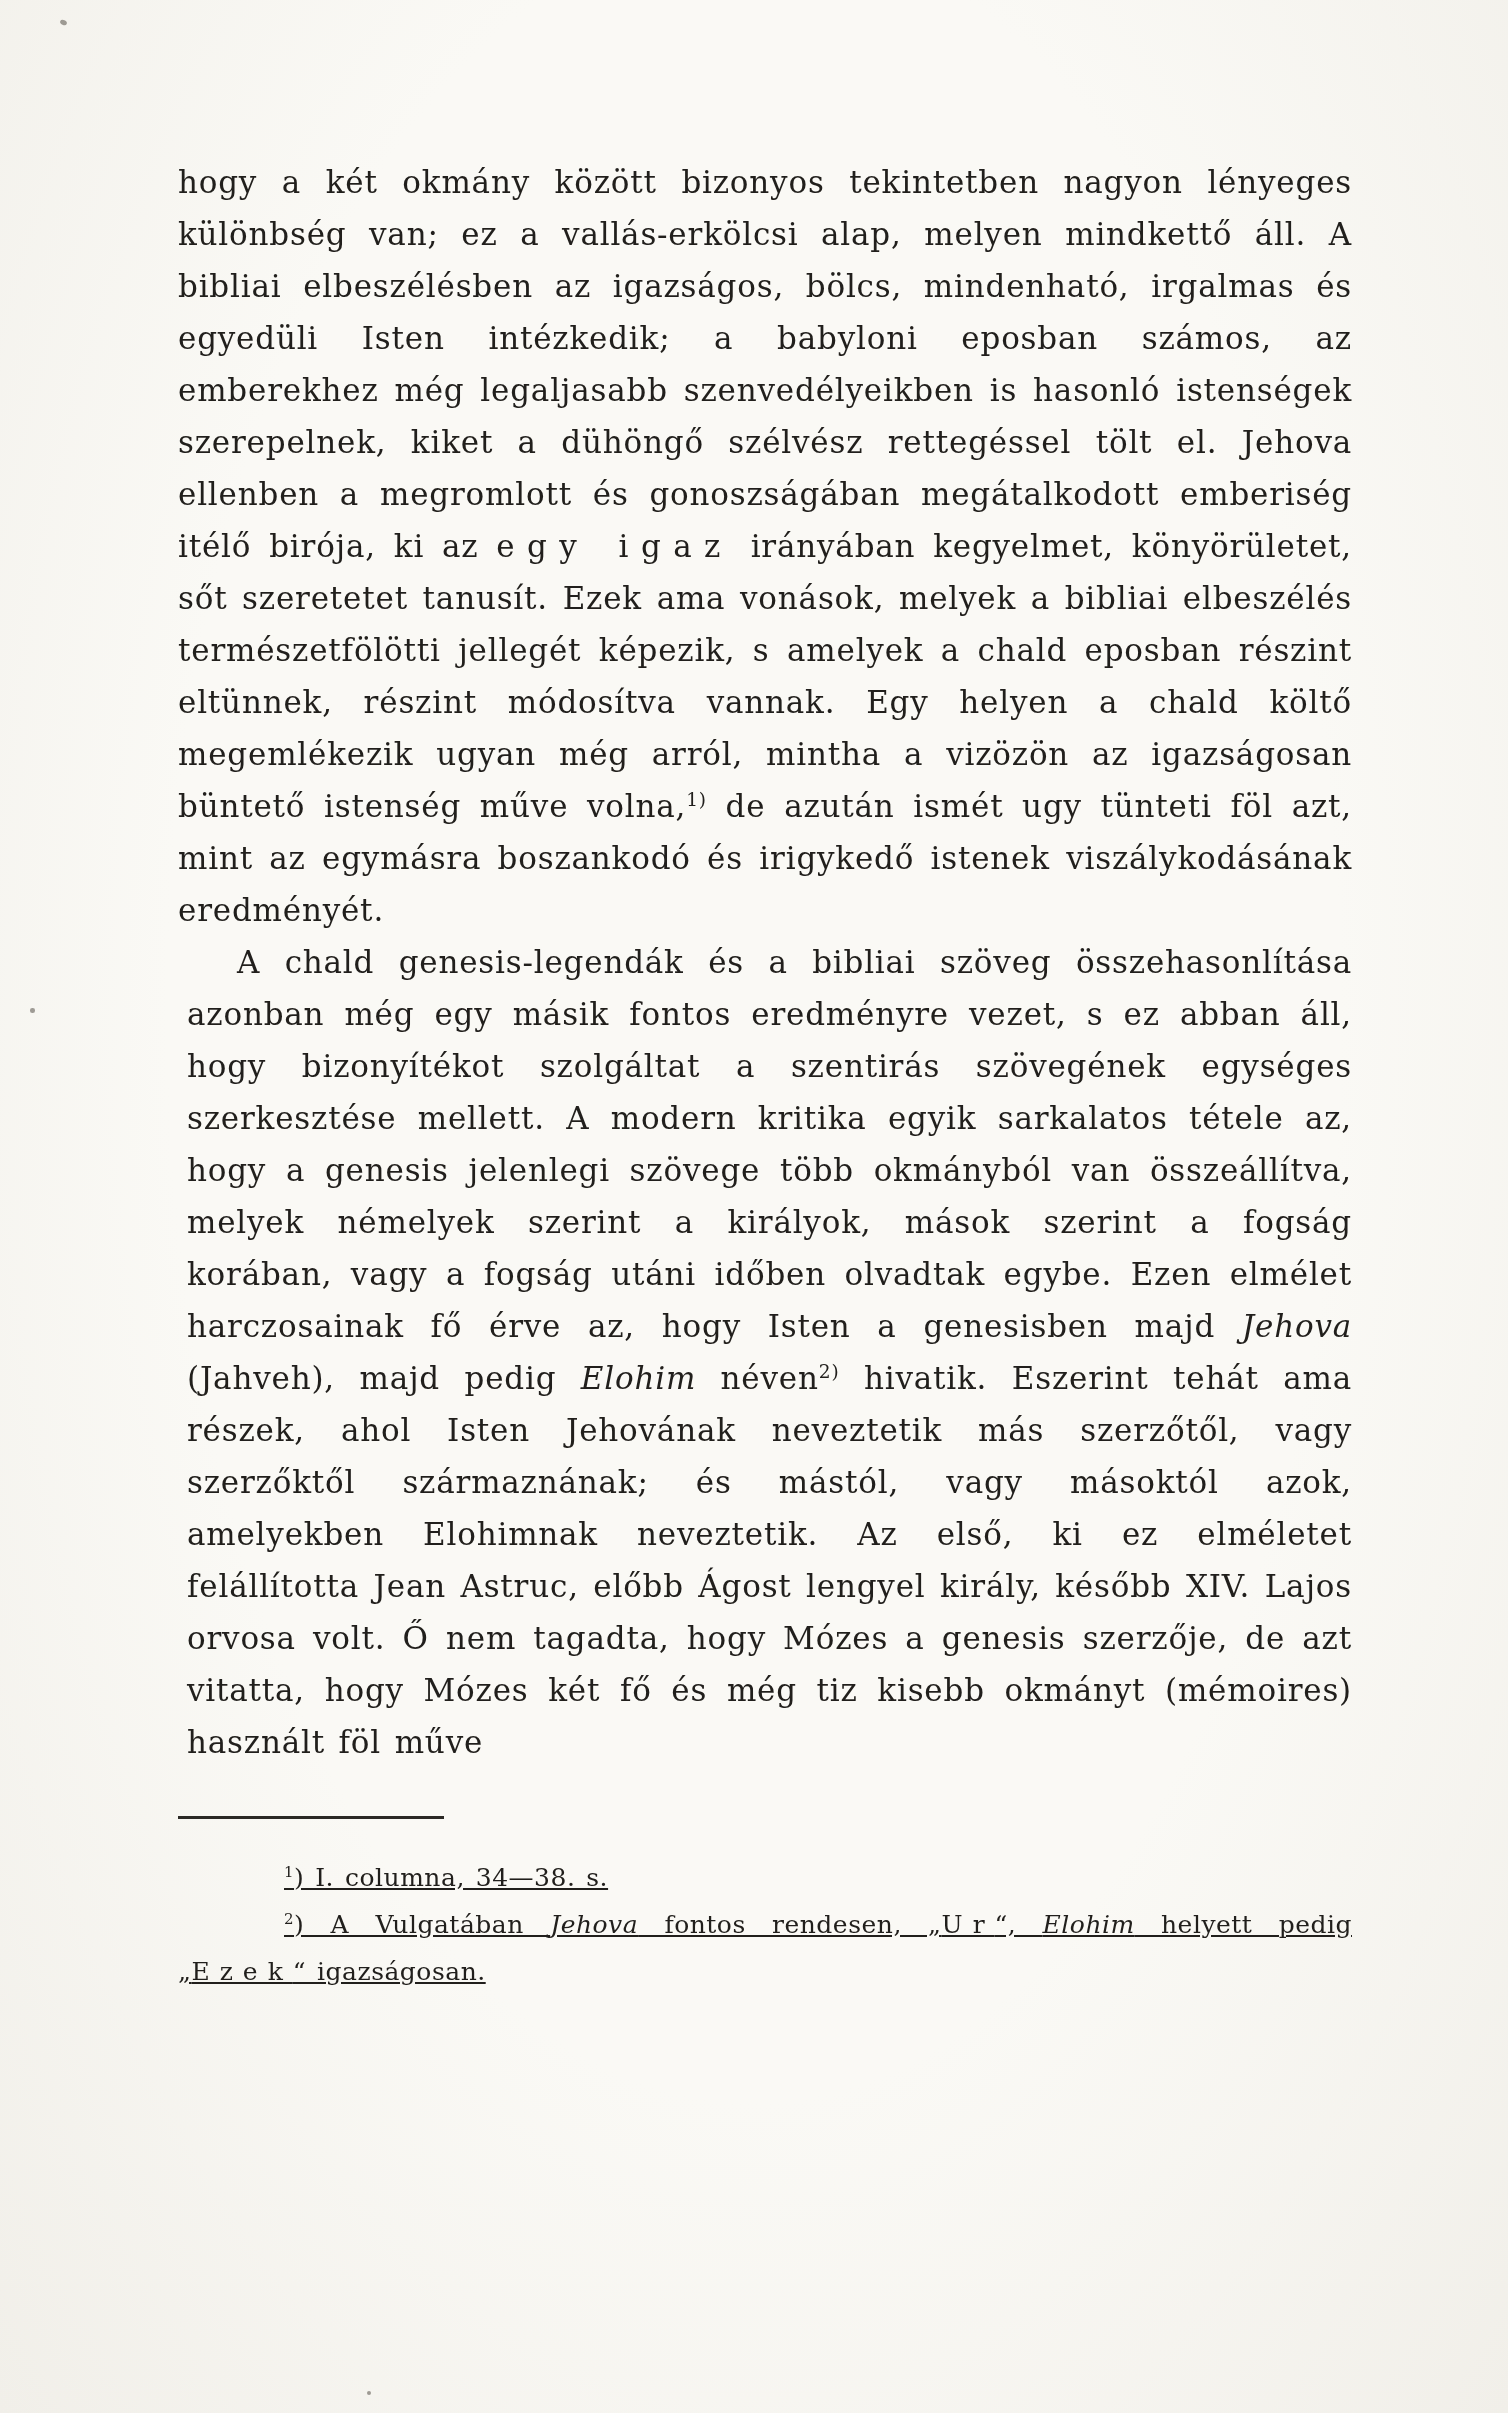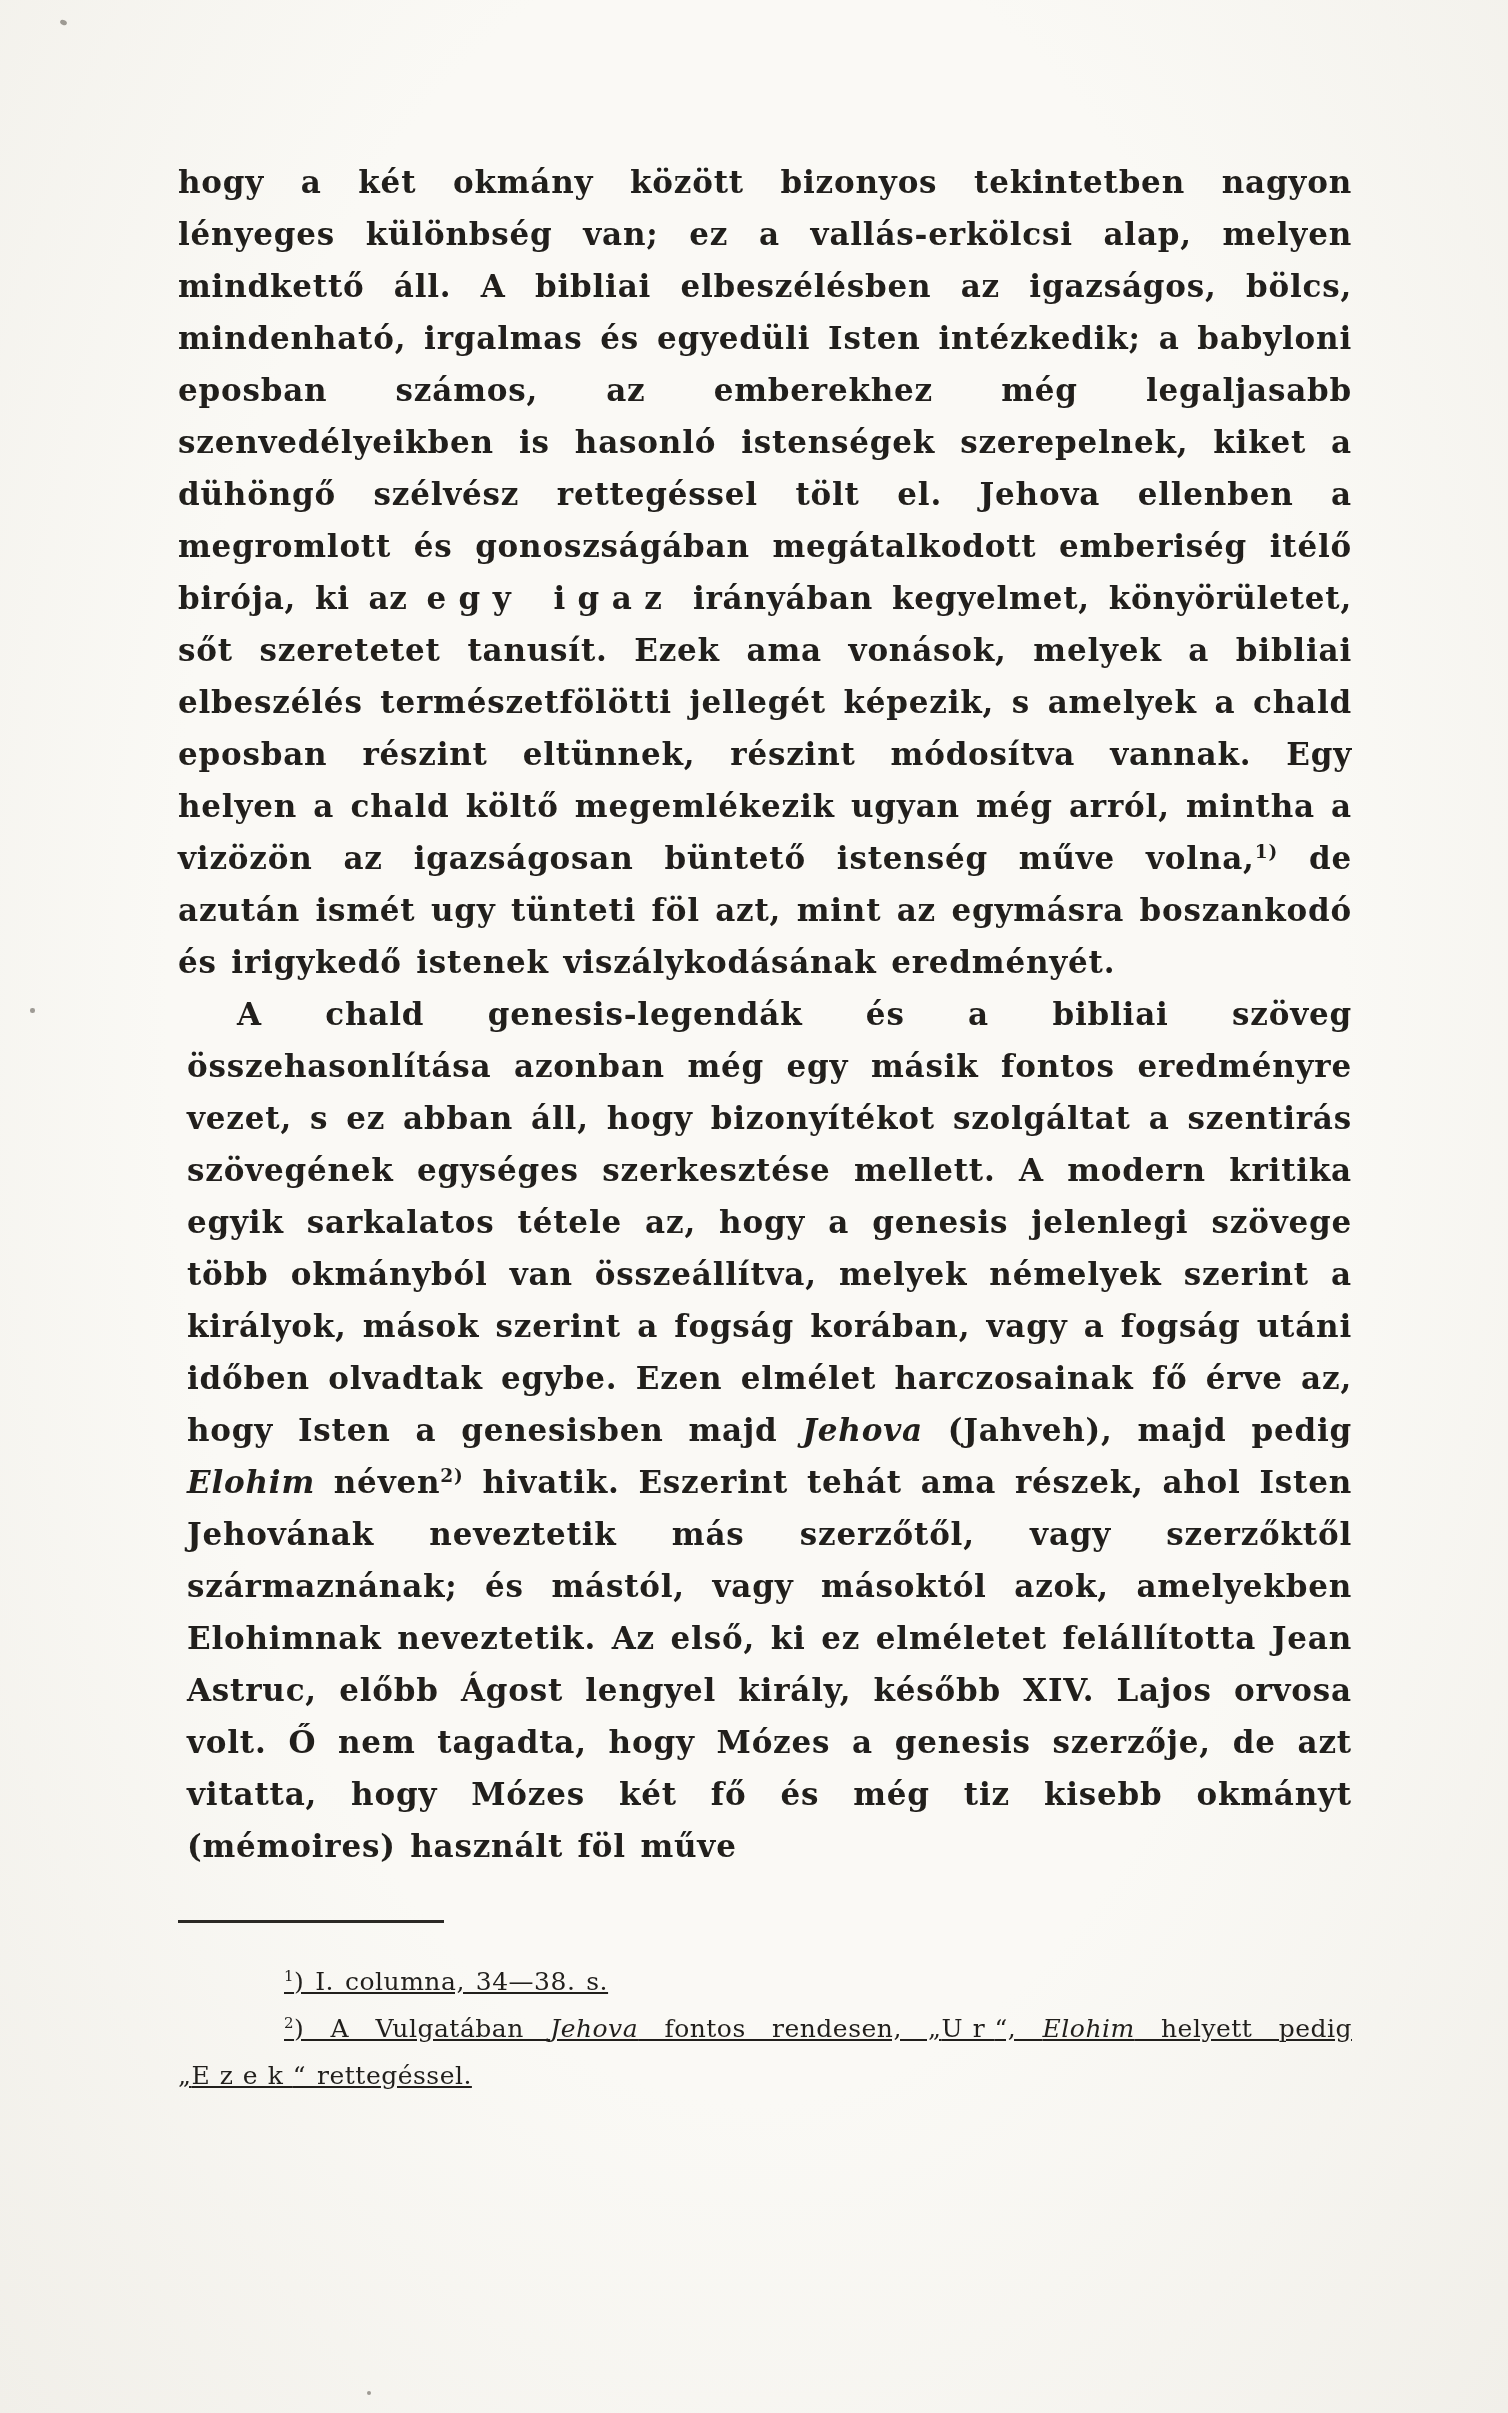--- a/index.html
+++ b/index.html
@@ -30,21 +30,20 @@
     margin-bottom: 63px;
     color: #26231f;
   }
   .body-text p.body-par {
     margin: 0;
     font-size: 31px;
     line-height: 52px;
     text-align: justify;
     letter-spacing: 0.8px;
     word-spacing: 3px;
-    font-weight: bold;
   }
   .body-text p.body-par.indent {
     text-indent: 50px;
     margin-left: 9px;
   }
   .it { font-style: italic; }
   .spaced { letter-spacing: 0.40em; }
   .sup {
     vertical-align: super;
     font-size: 0.60em;
@@ -84,20 +83,20 @@
 
   <div class="body-text">
       <p class="body-par"><span>hogy a két okmány között bizonyos tekintetben nagyon lényeges különbség van; ez a vallás-erkölcsi alap, melyen mindkettő áll. A bibliai elbeszélésben az igazságos, bölcs, mindenható, irgalmas és egyedüli Isten intézkedik; a babyloni eposban számos, az emberekhez még legaljasabb szenvedélyeikben is hasonló istenségek szerepelnek, kiket a dühöngő szélvész rettegéssel tölt el. Jehova ellenben a megromlott és gonoszságában megátalkodott emberiség itélő birója, ki az </span><span class="spaced">egy igaz</span><span> irányában kegyelmet, könyörületet, sőt szeretetet tanusít. Ezek ama vonások, melyek a bibliai elbeszélés természetfölötti jellegét képezik, s amelyek a chald eposban részint eltünnek, részint módosítva vannak. Egy helyen a chald költő megemlékezik ugyan még arról, mintha a vizözön az igazságosan büntető istenség műve volna,</span><span class="sup">1)</span><span> de azután ismét ugy tünteti föl azt, mint az egymásra boszankodó és irigykedő istenek viszálykodásának eredményét.</span></p>
       <p class="body-par indent"><span>A chald genesis-legendák és a bibliai szöveg összehasonlítása azonban még egy másik fontos eredményre vezet, s ez abban áll, hogy bizonyítékot szolgáltat a szentirás szövegének egységes szerkesztése mellett. A modern kritika egyik sarkalatos tétele az, hogy a genesis jelenlegi szövege több okmányból van összeállítva, melyek némelyek szerint a királyok, mások szerint a fogság korában, vagy a fogság utáni időben olvadtak egybe. Ezen elmélet harczosainak fő érve az, hogy Isten a genesisben majd </span><span class="it">Jehova</span><span> (Jahveh), majd pedig </span><span class="it">Elohim</span><span> néven</span><span class="sup">2)</span><span> hivatik. Eszerint tehát ama részek, ahol Isten Jehovának neveztetik más szerzőtől, vagy szerzőktől származnának; és mástól, vagy másoktól azok, amelyekben Elohimnak neveztetik. Az első, ki ez elméletet felállította Jean Astruc, előbb Ágost lengyel király, később XIV. Lajos orvosa volt. Ő nem tagadta, hogy Mózes a genesis szerzője, de azt vitatta, hogy Mózes két fő és még tiz kisebb okmányt (mémoires) használt föl műve</span></p>
     </div>
 
   <div class="footnote-rule"></div>
 
   <div class="footnotes">
       <p class="fn-par indent"><span class="sup">1</span><span>) I. columna, 34—38. s.</span></p>
-      <p class="fn-par indent"><span class="sup">2</span><span>) A Vulgatában </span><span class="it">Jehova</span><span> fontos rendesen, „</span><span class="spaced">Ur</span><span>“, </span><span class="it">Elohim</span><span> helyett pedig „</span><span class="spaced">Ezek</span><span>“ rettegéssel.</span></p>
+      <p class="fn-par indent"><span class="sup">2</span><span>) A Vulgatában </span><span class="it">Jehova</span><span> fontos rendesen, „</span><span class="spaced">Ur</span><span>“, </span><span class="it">Elohim</span><span> helyett pedig „</span><span class="spaced">Ezek</span><span>“ igazságosan.</span></p>
     </div>
 
   <span class="speck s1"></span>
   <span class="speck s2"></span>
   <span class="speck s3"></span>
 </div>
 
 
 </body></html>

